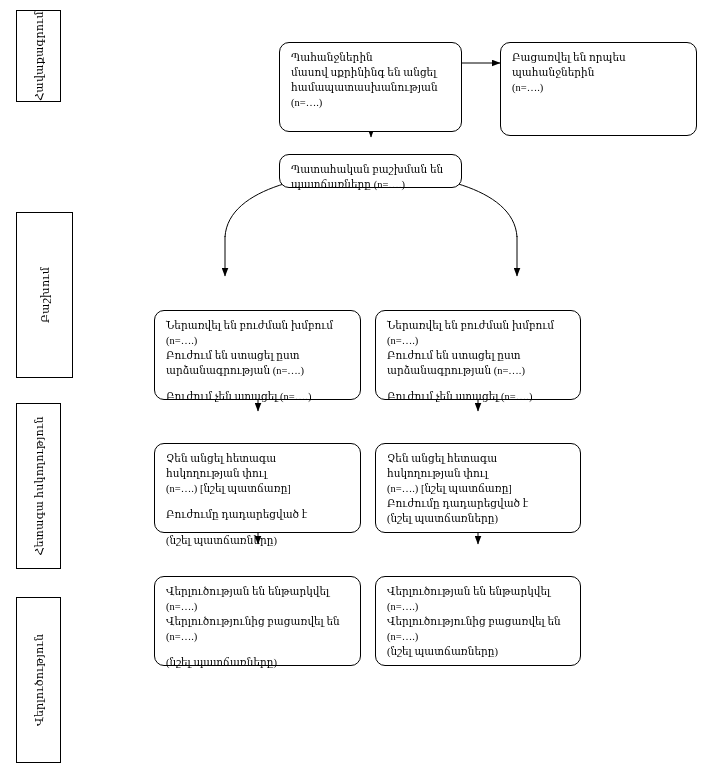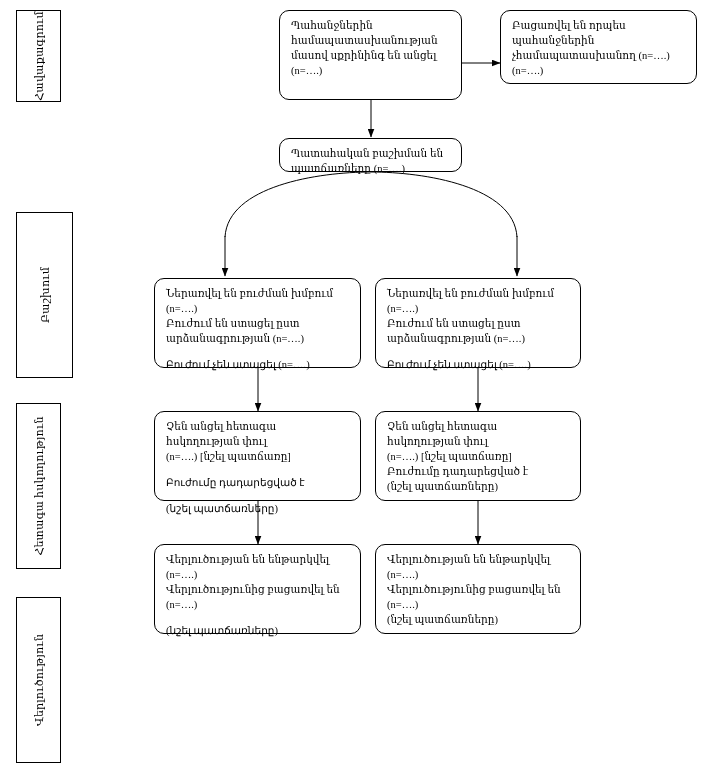--- a/index.html
+++ b/index.html
@@ -45,28 +45,28 @@
   
   .flow-box {
     position: absolute;
     border: 1px solid #000000;
     border-radius: 10px;
     background: #ffffff;
     box-sizing: border-box;
     padding: 8px 10px 8px 11px;
     font-size: 10.5px;
     line-height: 1.42;
+    margin-top: 32px;
   }
   .flow-box p {
     margin: 0;
     padding: 0;
   }
   .flow-box p.gap {
     margin-top: 11px;
-    font-family: Liberation Serif, serif;
   }
 
   
   #connectors {
     position: absolute;
     left: 0;
     top: 0;
     width: 712px;
     height: 777px;
     pointer-events: none;
@@ -111,33 +111,32 @@
 
     <line x1="258" y1="367" x2="258" y2="411" stroke="#000000" stroke-width="1" marker-end="url(#arrowhead)"></line>
     <line x1="478" y1="367" x2="478" y2="411" stroke="#000000" stroke-width="1" marker-end="url(#arrowhead)"></line>
 
     <line x1="258" y1="500" x2="258" y2="544" stroke="#000000" stroke-width="1" marker-end="url(#arrowhead)"></line>
     <line x1="478" y1="500" x2="478" y2="544" stroke="#000000" stroke-width="1" marker-end="url(#arrowhead)"></line>
   </svg>
 
   <div class="flow-box" style="left:279px; top:10px; width:183px; height:90px;">
       <p>Պահանջներին</p>
+      <p>մասով սքրինինգ են անցել</p>
       <p>համապատասխանության</p>
-      <p>մասով սքրինինգ են անցել</p>
       <p>(n=….)</p>
     </div>
 
-  <div class="flow-box" style="left:500px; top:10px; width:197px; height:74px;">
+  <div class="flow-box" style="left:500px; top:10px; width:197px; height:94px;">
       <p>Բացառվել են որպես</p>
       <p>պահանջներին</p>
-      <p>չհամապատասխանող (n=….)</p>
       <p>(n=….)</p>
     </div>
 
-  <div class="flow-box" style="left:279px; top:138px; width:183px; height:34px;">
+  <div class="flow-box" style="left:279px; top:122px; width:183px; height:34px;">
       <p>Պատահական բաշխման են</p>
       <p>պատճառները (n=….)</p>
     </div>
 
   <div class="flow-box" style="left:154px; top:278px; width:207px; height:90px;">
       <p>Ներառվել են բուժման խմբում (n=….)</p>
       <p>Բուժում են ստացել ըստ</p>
       <p>արձանագրության (n=….)</p>
       <p class="gap">Բուժում չեն ստացել (n=….)</p>
     </div>

